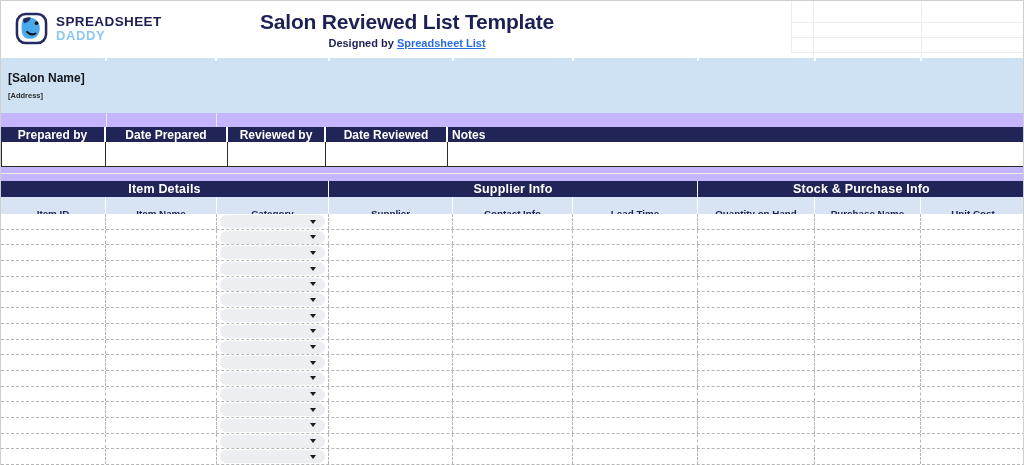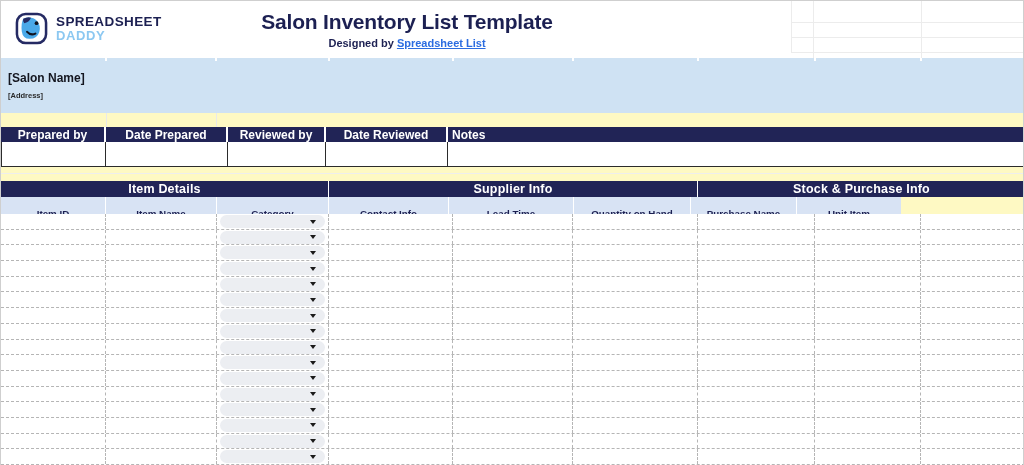--- a/index.html
+++ b/index.html
@@ -1,18 +1,18 @@
 <!DOCTYPE html>
 <html><head>
 <meta charset="utf-8">
 <style>
   * { margin:0; padding:0; box-sizing:border-box; }
   body { background:#f0f0f0; font-family:"Liberation Sans", sans-serif; }
   .screen {
-    position:relative; width:1024px; height:465px; background:#fef9c3; overflow:hidden;
+    position:relative; width:1024px; height:465px; background:#c4b5fd; overflow:hidden;
     border-top:1px solid #cfcfcf; border-left:1px solid #cfcfcf; border-right:1px solid #cfcfcf;
   }
   
   .topbar { position:absolute; left:0; top:0; width:1024px; height:57px; background:#fff; }
   .gl { position:absolute; background:#ececec; }
   .gl.v1 { left:790px; top:0; width:1px; height:51px; }
   .gl.v2 { left:812px; top:0; width:1px; height:57px; }
   .gl.v3 { left:920px; top:0; width:1px; height:57px; }
   .gl.h1 { left:790px; top:21px; width:234px; height:1px; }
   .gl.h2 { left:790px; top:36px; width:234px; height:1px; }
@@ -88,21 +88,21 @@
         <circle cx="22.2" cy="11.5" r="1.9" fill="#10131f"></circle>
         <path d="M12.5 20.5 Q16 24.5 21 22.3" fill="none" stroke="#10131f" stroke-width="2.2" stroke-linecap="round"></path>
       </svg>
       <div class="logo-text">
         <span class="logo-top">SPREADSHEET</span>
         <span class="logo-bottom">DADDY</span>
       </div>
     </div>
 
     <div class="title-block">
-      <div class="title">Salon Inventory List Template</div>
+      <div class="title">Salon Reviewed List Template</div>
       <div class="subtitle"><span>Designed by </span><a>Spreadsheet List</a></div>
     </div>
   </div>
 
   <div class="salon-band">
     <span class="tick" style="left:104px"></span>
     <span class="tick" style="left:214px"></span>
     <span class="tick" style="left:327px"></span>
     <span class="tick" style="left:451px"></span>
     <span class="tick" style="left:571px"></span>
@@ -136,25 +136,26 @@
   <div class="section-row">
     <div class="sc s1">Item Details</div>
     <div class="sc s2">Supplier Info</div>
     <div class="sc s3">Stock &amp; Purchase Info</div>
   </div>
 
   <div class="colhdr-row">
     <div class="hc w1">Item ID</div>
     <div class="hc w2">Item Name</div>
     <div class="hc w3">Category</div>
+    <div class="hc w4">Supplier</div>
     <div class="hc w5">Contact Info</div>
     <div class="hc w6">Lead Time</div>
     <div class="hc w7">Quantity on Hand</div>
     <div class="hc w8">Purchase Name</div>
-    <div class="hc w9">Unit Item</div>
+    <div class="hc w9">Unit Cost</div>
   </div>
 
   <div class="data-area">
     <div class="data-row">
       <div class="dc w1"></div>
       <div class="dc w2"></div>
       <div class="dc w3">
         <div class="dropdown">
           <span class="caret"></span>
         </div>

